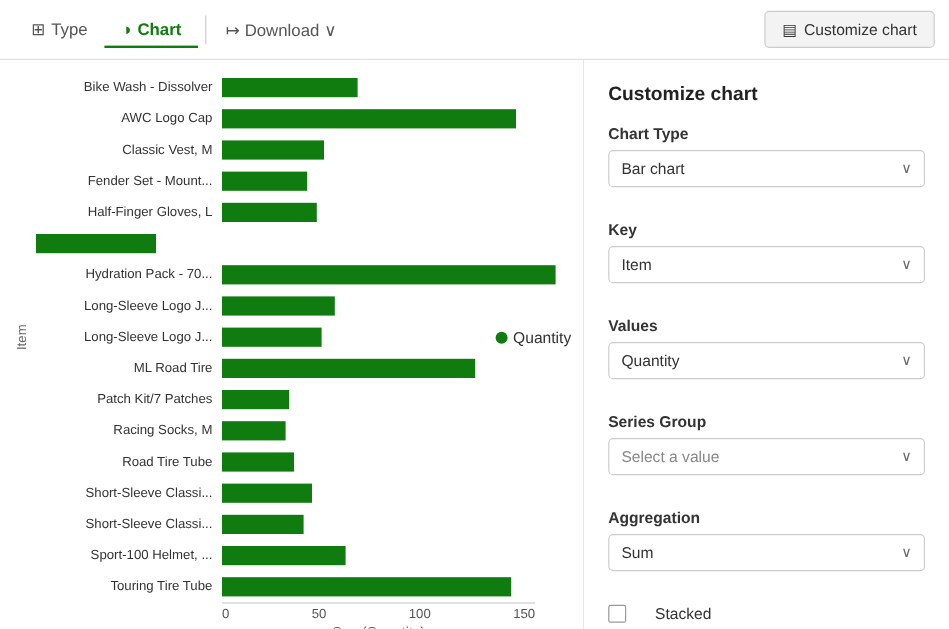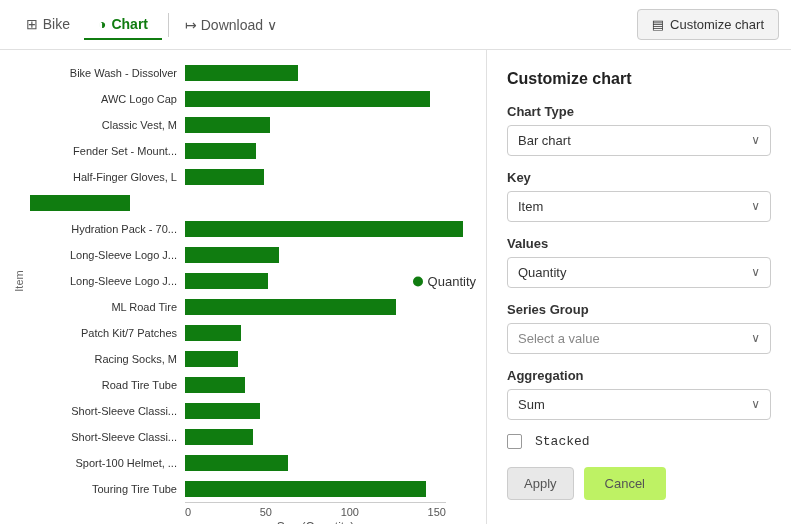--- a/index.html
+++ b/index.html
@@ -70,31 +70,31 @@
     .x-axis-title { text-align: center; font-size: 12px; color: #555; margin-top: 2px; }
     .legend-dot { width: 10px; height: 10px; border-radius: 50%; background: #107c10; }
 
     
     .customize-panel {
       width: 305px; border-left: 1px solid #e0e0e0; padding: 20px 20px;
       overflow-y: auto; background: #fff;
     }
     .customize-panel h2 { font-size: 16px; font-weight: 600; margin-bottom: 16px; color: #222; }
 
-    .field-group { margin-bottom: 14px; }
+    .field-group { margin-bottom: 28px; }
     .field-label { font-size: 13px; font-weight: 600; margin-bottom: 6px; color: #333; }
     .select-box {
       width: 100%; padding: 7px 10px; border: 1px solid #ccc; border-radius: 4px;
       display: flex; align-items: flex-start; justify-content: space-between;
       cursor: pointer; background: #fff; font-size: 13px; color: #333;
     }
     .chevron { font-size: 12px; color: #666; }
 
     .stacked-row {
-      display: flex; align-items: center; gap: 13px; margin-bottom: 18px; margin-top: 6px; font-family: Liberation Mono, monospace;
+      display: flex; align-items: center; gap: 24px; margin-bottom: 18px; margin-top: 6px;
     }
     .checkbox {
       width: 15px; height: 15px; border: 1px solid #999; border-radius: 2px;
       display: flex; align-items: center; justify-content: center; flex-shrink: 0;
       cursor: pointer;
     }
     .stacked-label { font-size: 13px; color: #333; }
 
     .action-row { display: flex; gap: 10px; margin-top: 8px; }
     .btn-apply {
@@ -106,21 +106,21 @@
       border-radius: 4px; cursor: pointer; font-size: 13px; color: #555;
     }
   </style>
 </head>
 <body>
 
 <div class="toolbar">
   <div class="toolbar-left">
     <div class="toolbar-tab">
       <span>⊞</span>
-      <span>Bike</span>
+      <span>Type</span>
     </div>
     <div class="toolbar-tab active">
       <span style="color:#107c10;">◑</span>
       <span>Chart</span>
     </div>
     <div class="toolbar-divider"></div>
     <button class="download-btn">
       <span>↦</span>
       <span>Download</span>
       <span>∨</span>

